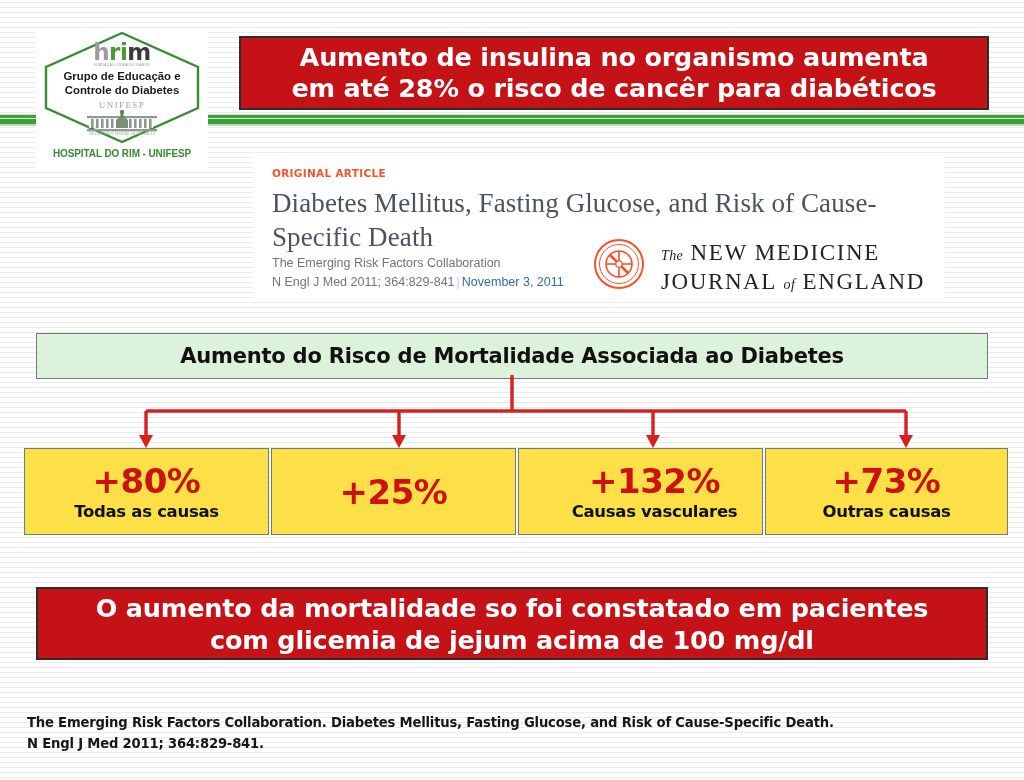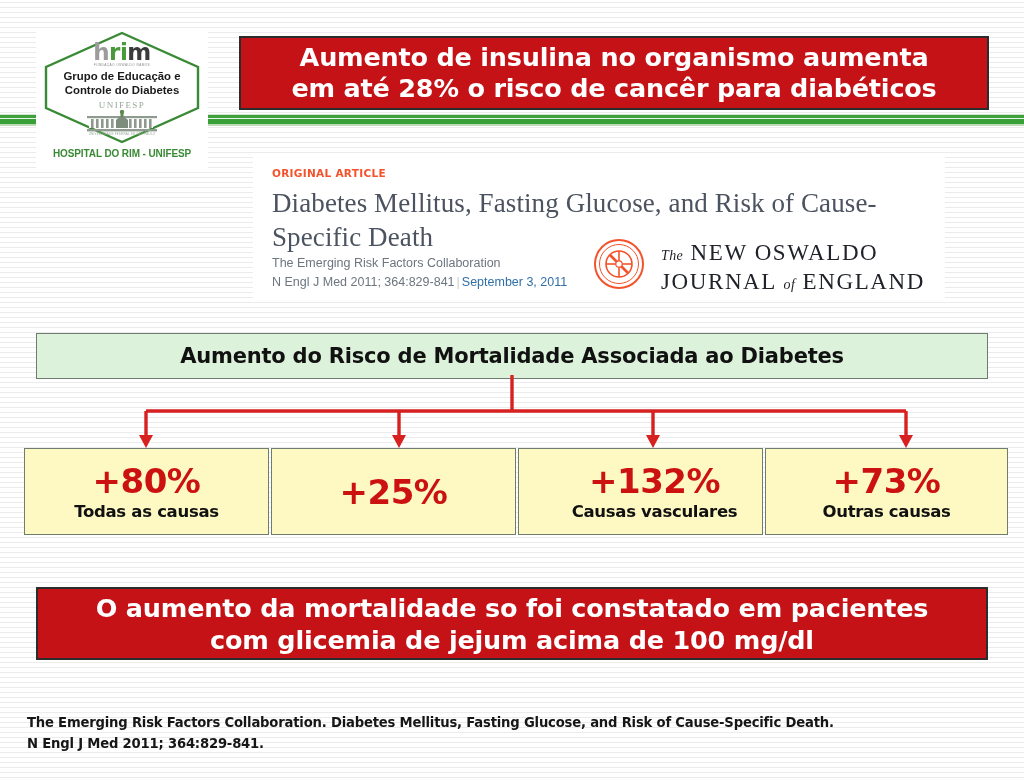--- a/index.html
+++ b/index.html
@@ -278,21 +278,21 @@
   }
 
   
   .connector { position: absolute; left: 0; top: 375px; }
 
   
   .stat-box {
     position: absolute;
     top: 448px;
     height: 87px;
-    background: #fef9c3;
+    background: #fde047;
     border: 1px solid #6f7c70;
     box-sizing: border-box;
     display: flex;
     flex-direction: column;
     align-items: center;
     justify-content: center;
   }
   .stat-value {
     font-family: "DejaVu Sans", sans-serif;
     font-weight: bold;
@@ -373,35 +373,35 @@
   <div class="banner banner-top">
     <div>Aumento de insulina no organismo aumenta</div>
     <div>em até 28% o risco de cancêr para diabéticos</div>
   </div>
 
   <div class="nejm-panel">
     <div class="nejm-kicker">ORIGINAL ARTICLE</div>
     <div class="nejm-title">Diabetes Mellitus, Fasting Glucose, and Risk of Cause-Specific Death</div>
     <div class="nejm-authors">The Emerging Risk Factors Collaboration</div>
     <div class="nejm-cite">
-      <span>N Engl J Med 2011; 364:829-841</span><span class="divider">|</span><span class="date">September 3, 2011</span>
+      <span>N Engl J Med 2011; 364:829-841</span><span class="divider">|</span><span class="date">November 3, 2011</span>
     </div>
     <div class="nejm-seal">
       <svg width="52" height="52" viewBox="0 0 52 52">
         <circle cx="26" cy="26" r="24" fill="none" stroke="#f4522b" stroke-width="2"></circle>
         <circle cx="26" cy="26" r="19.5" fill="none" stroke="#f4522b" stroke-width="1"></circle>
         <circle cx="26" cy="26" r="13" fill="none" stroke="#f4522b" stroke-width="1.6"></circle>
         <line x1="26" y1="13" x2="26" y2="39" stroke="#f4522b" stroke-width="1.6"></line>
         <line x1="13" y1="26" x2="39" y2="26" stroke="#f4522b" stroke-width="1.6"></line>
         <line x1="17" y1="17" x2="35" y2="35" stroke="#f4522b" stroke-width="2.6"></line>
         <circle cx="26" cy="26" r="3.2" fill="#ffffff" stroke="#f4522b" stroke-width="1.2"></circle>
       </svg>
     </div>
     <div class="nejm-logo-text">
-      <div class="line"><span class="small">The</span> <span>NEW OSWALDO</span></div>
+      <div class="line"><span class="small">The</span> <span>NEW MEDICINE</span></div>
       <div class="line"><span>JOURNAL</span> <span class="small">of</span> <span>ENGLAND</span></div>
     </div>
   </div>
 
   <div class="green-box title-box">
     <span class="title-box-text">Aumento do Risco de Mortalidade Associada ao Diabetes</span>
   </div>
 
   <div class="connector">
     <svg width="1024" height="80" viewBox="0 0 1024 80">

